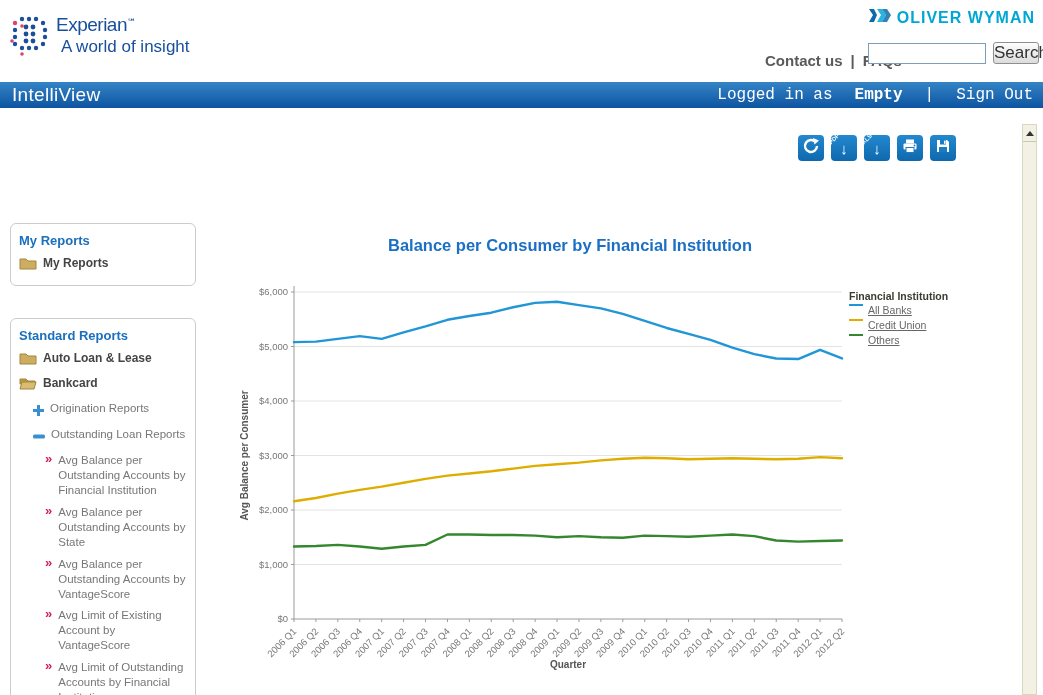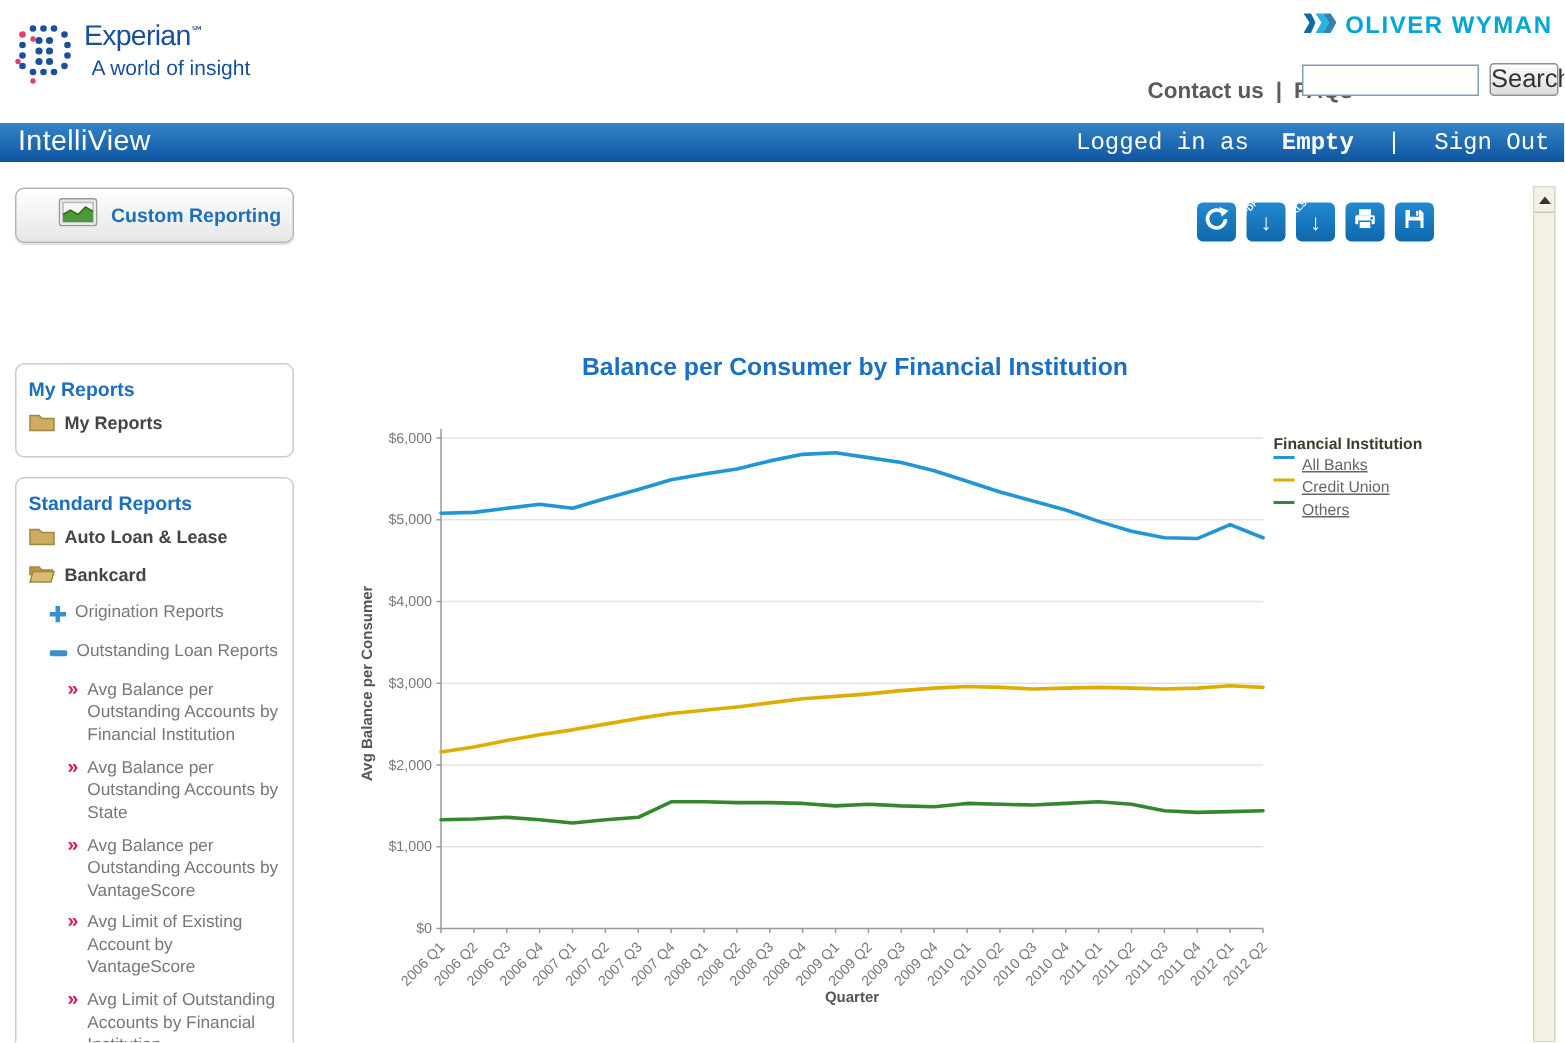--- a/index.html
+++ b/index.html
@@ -5,21 +5,21 @@
   *{margin:0;padding:0;box-sizing:border-box;}
   html,body{background:#fff;}
   body{font-family:"Liberation Sans","DejaVu Sans",sans-serif;}
   .page{position:relative;width:1043px;height:695px;overflow:hidden;background:#fff;}
 
   
   .experian{position:absolute;left:10px;top:14px;display:flex;align-items:flex-start;}
   .experian-text{margin-left:6px;}
   .experian-name{font-size:19px;color:#174f9c;letter-spacing:-0.5px;}
   .experian-tm{font-size:9px;color:#174f9c;vertical-align:super;}
-  .experian-tagline{font-size:14px;color:#174f9c;margin-left:5px;margin-top:1px;}
+  .experian-tagline{font-size:17px;color:#174f9c;margin-left:5px;margin-top:1px;}
   .ow{position:absolute;top:8px;right:8px;display:flex;align-items:center;gap:6px;}
   .ow-text{color:#00a7d5;font-size:16px;font-weight:bold;letter-spacing:1px;}
   .hdr-links{position:absolute;top:52px;left:765px;font-size:15px;font-weight:bold;color:#5a5a5a;display:flex;gap:8px;align-items:center;}
   .hdr-links a{color:#5a5a5a;text-decoration:none;cursor:pointer;}
   .search-input{position:absolute;left:868px;top:43px;width:118px;height:21px;border:1px solid #7f9db9;font-size:12px;padding:0 4px;}
   .search-btn{position:absolute;left:993px;top:42px;width:46px;height:22px;font-size:17px;color:#333;
     background:linear-gradient(#fdfdfd,#dcdcdc);border:1px solid #8f8f8f;border-radius:3px;cursor:pointer;}
 
   
   .appbar{position:absolute;left:0;top:82px;width:1043px;height:26px;
@@ -137,34 +137,23 @@
   <div class="appbar">
     <span class="appbar-title">IntelliView</span>
     <div class="appbar-right">
       <span>Logged in as</span>
       <span class="bold">Empty</span>
       <span>|</span>
       <a>Sign Out</a>
     </div>
   </div>
 
-  <div class="side-btn" style="top:125px;">
-    <span>
-      <svg width="26" height="19" viewBox="0 0 26 19">
-        <rect x="0.5" y="0.5" width="25" height="18" fill="#e9e9e9" stroke="#9a9a9a" rx="2"></rect>
-        <rect x="3" y="3" width="20" height="13" fill="#f6f6f6" stroke="#bbb"></rect>
-        <polygon points="3,16 3,11 8,8 13,11 18,6 23,9 23,16" fill="#4c9a3c"></polygon>
-        <polyline points="3,11 8,8 13,11 18,6 23,9" fill="none" stroke="#2e6e22" stroke-width="1"></polyline>
-      </svg>
-    </span>
-    <span class="lbl">Custom Reporting</span>
-  </div>
-
-
-  <div class="panel" style="top:242px;height:63px;">
+
+
+  <div class="panel" style="top:223px;height:63px;">
     <div class="panel-title">My Reports</div>
     <div class="tree-row folder">
       <span>
         <svg width="18" height="13" viewBox="0 0 18 13">
           <path d="M1,2 h6 l2,2 h8 v8 h-16 z" fill="#cdad62" stroke="#a4853e"></path>
         </svg>
       </span>
       <span class="txt" style="font-size:12px;color:#444;font-weight:bold;">My Reports</span>
     </div>
   </div>

